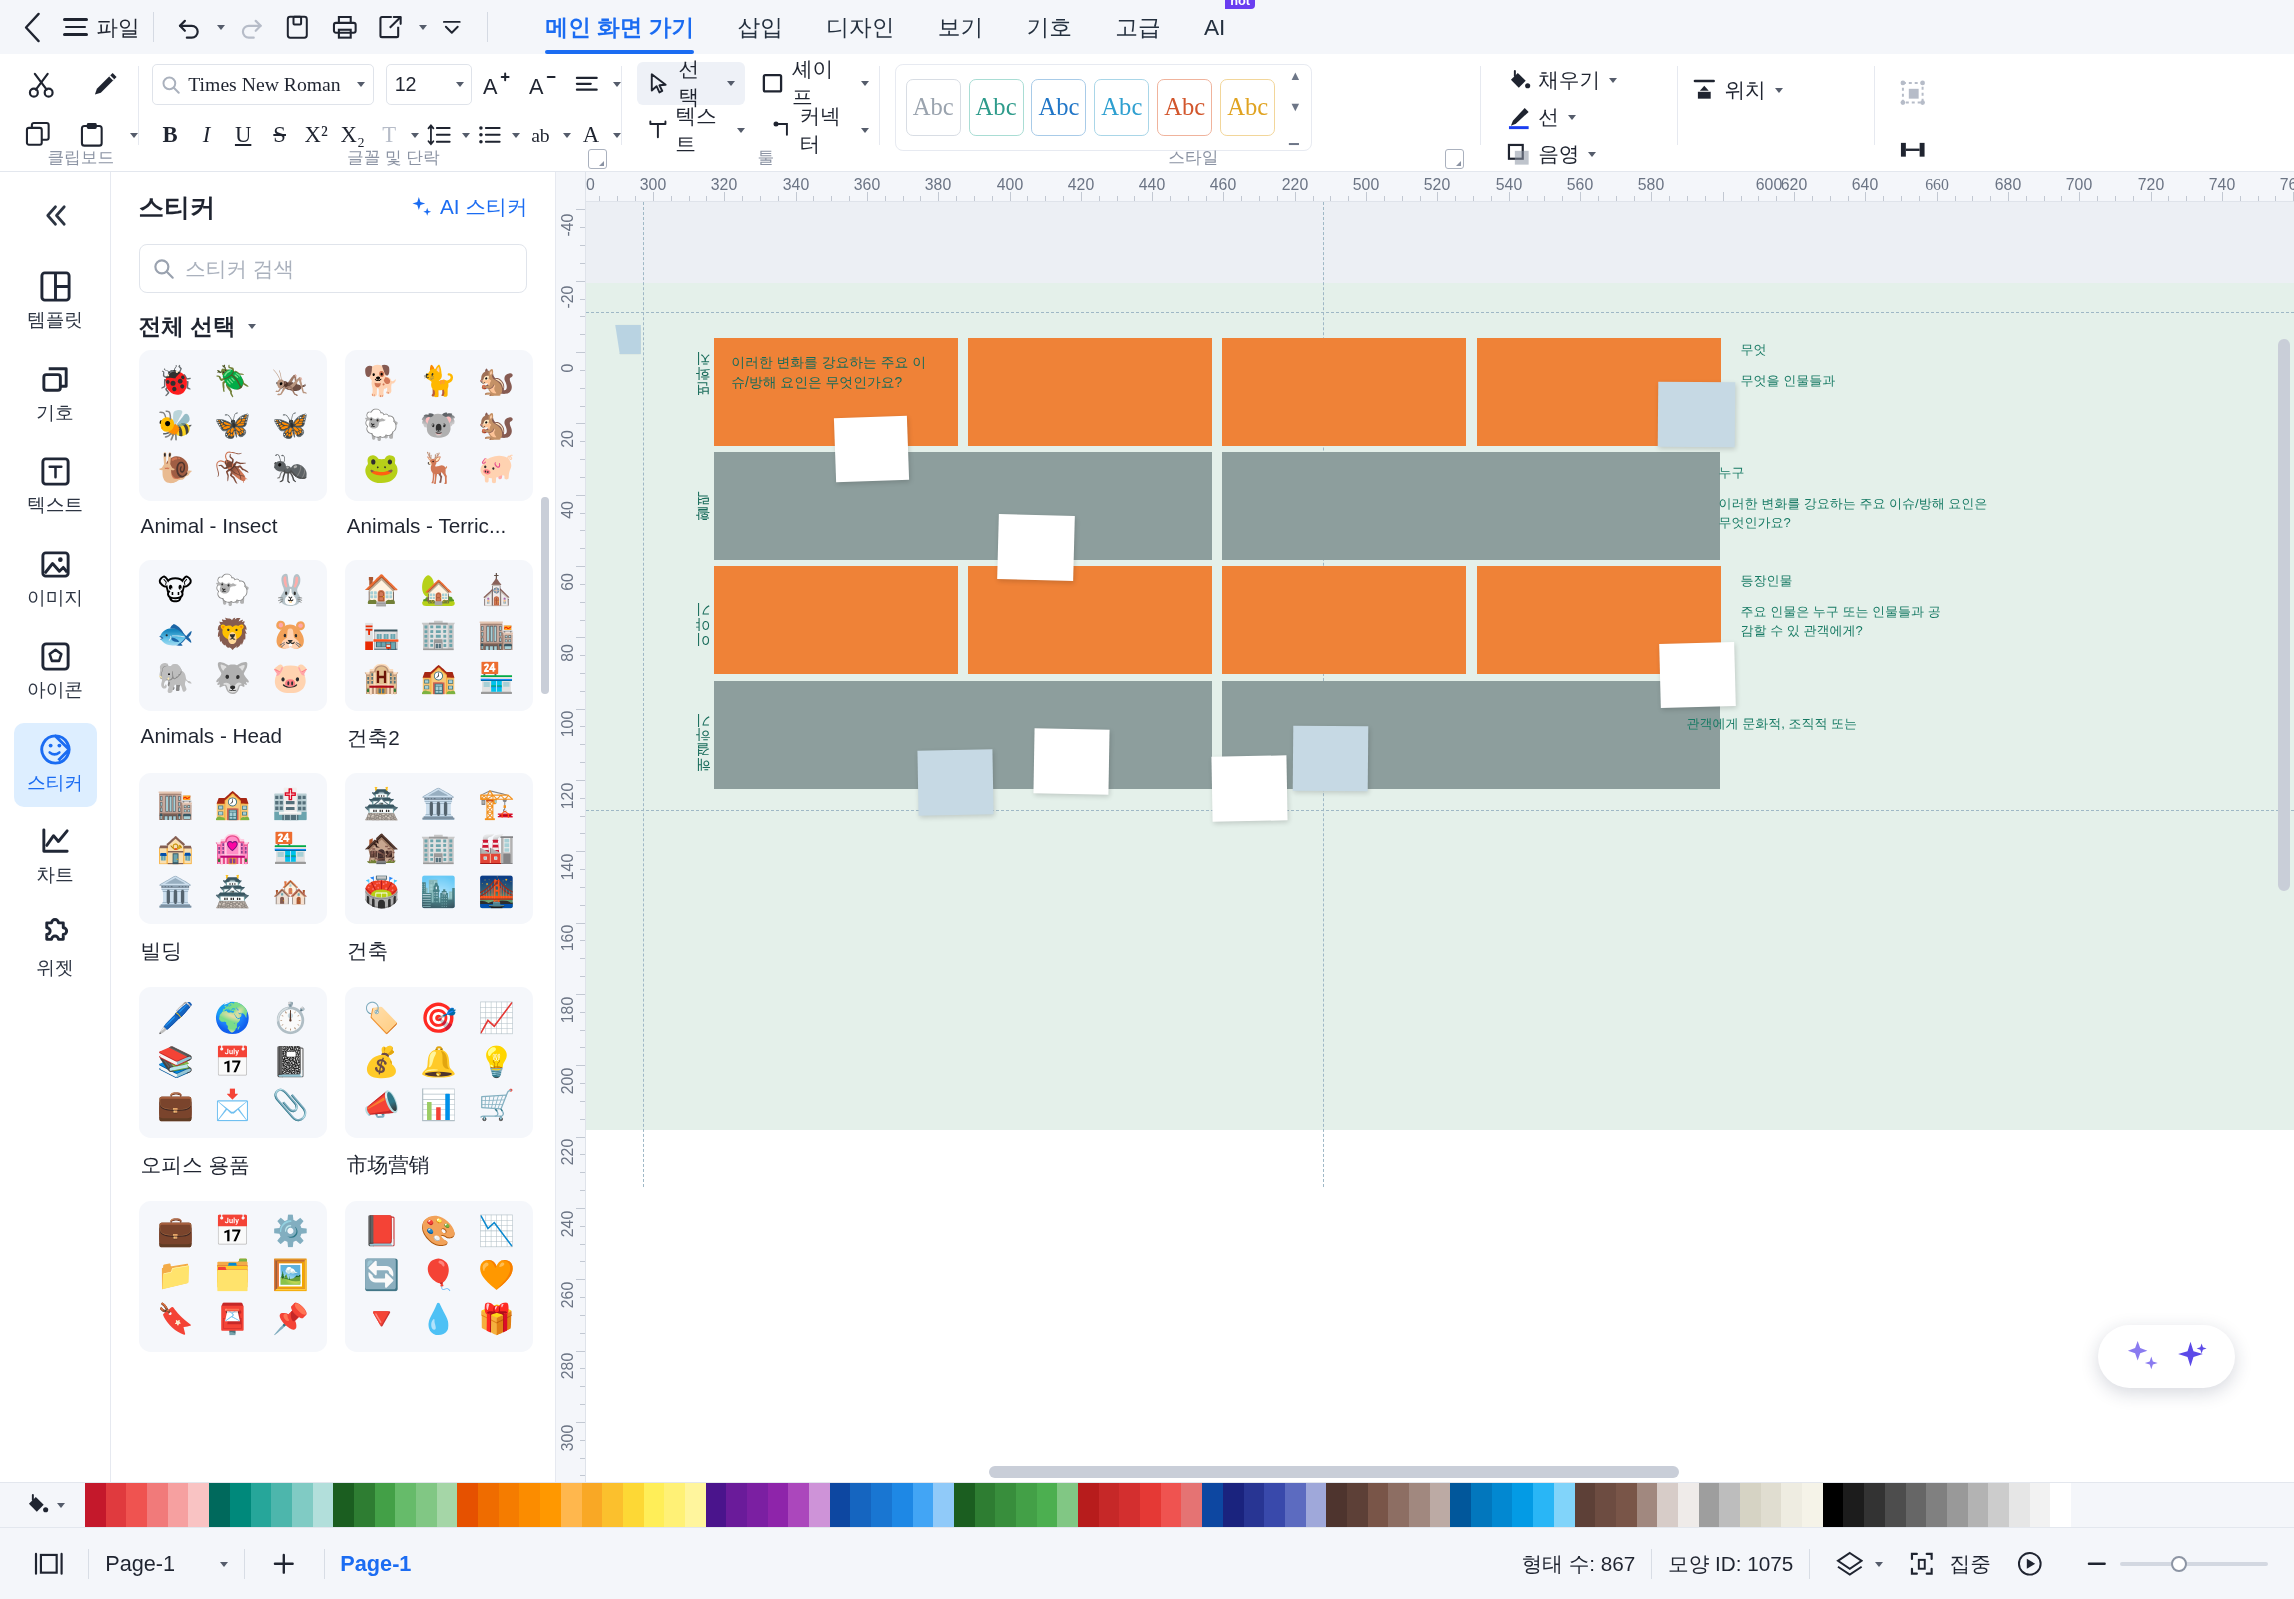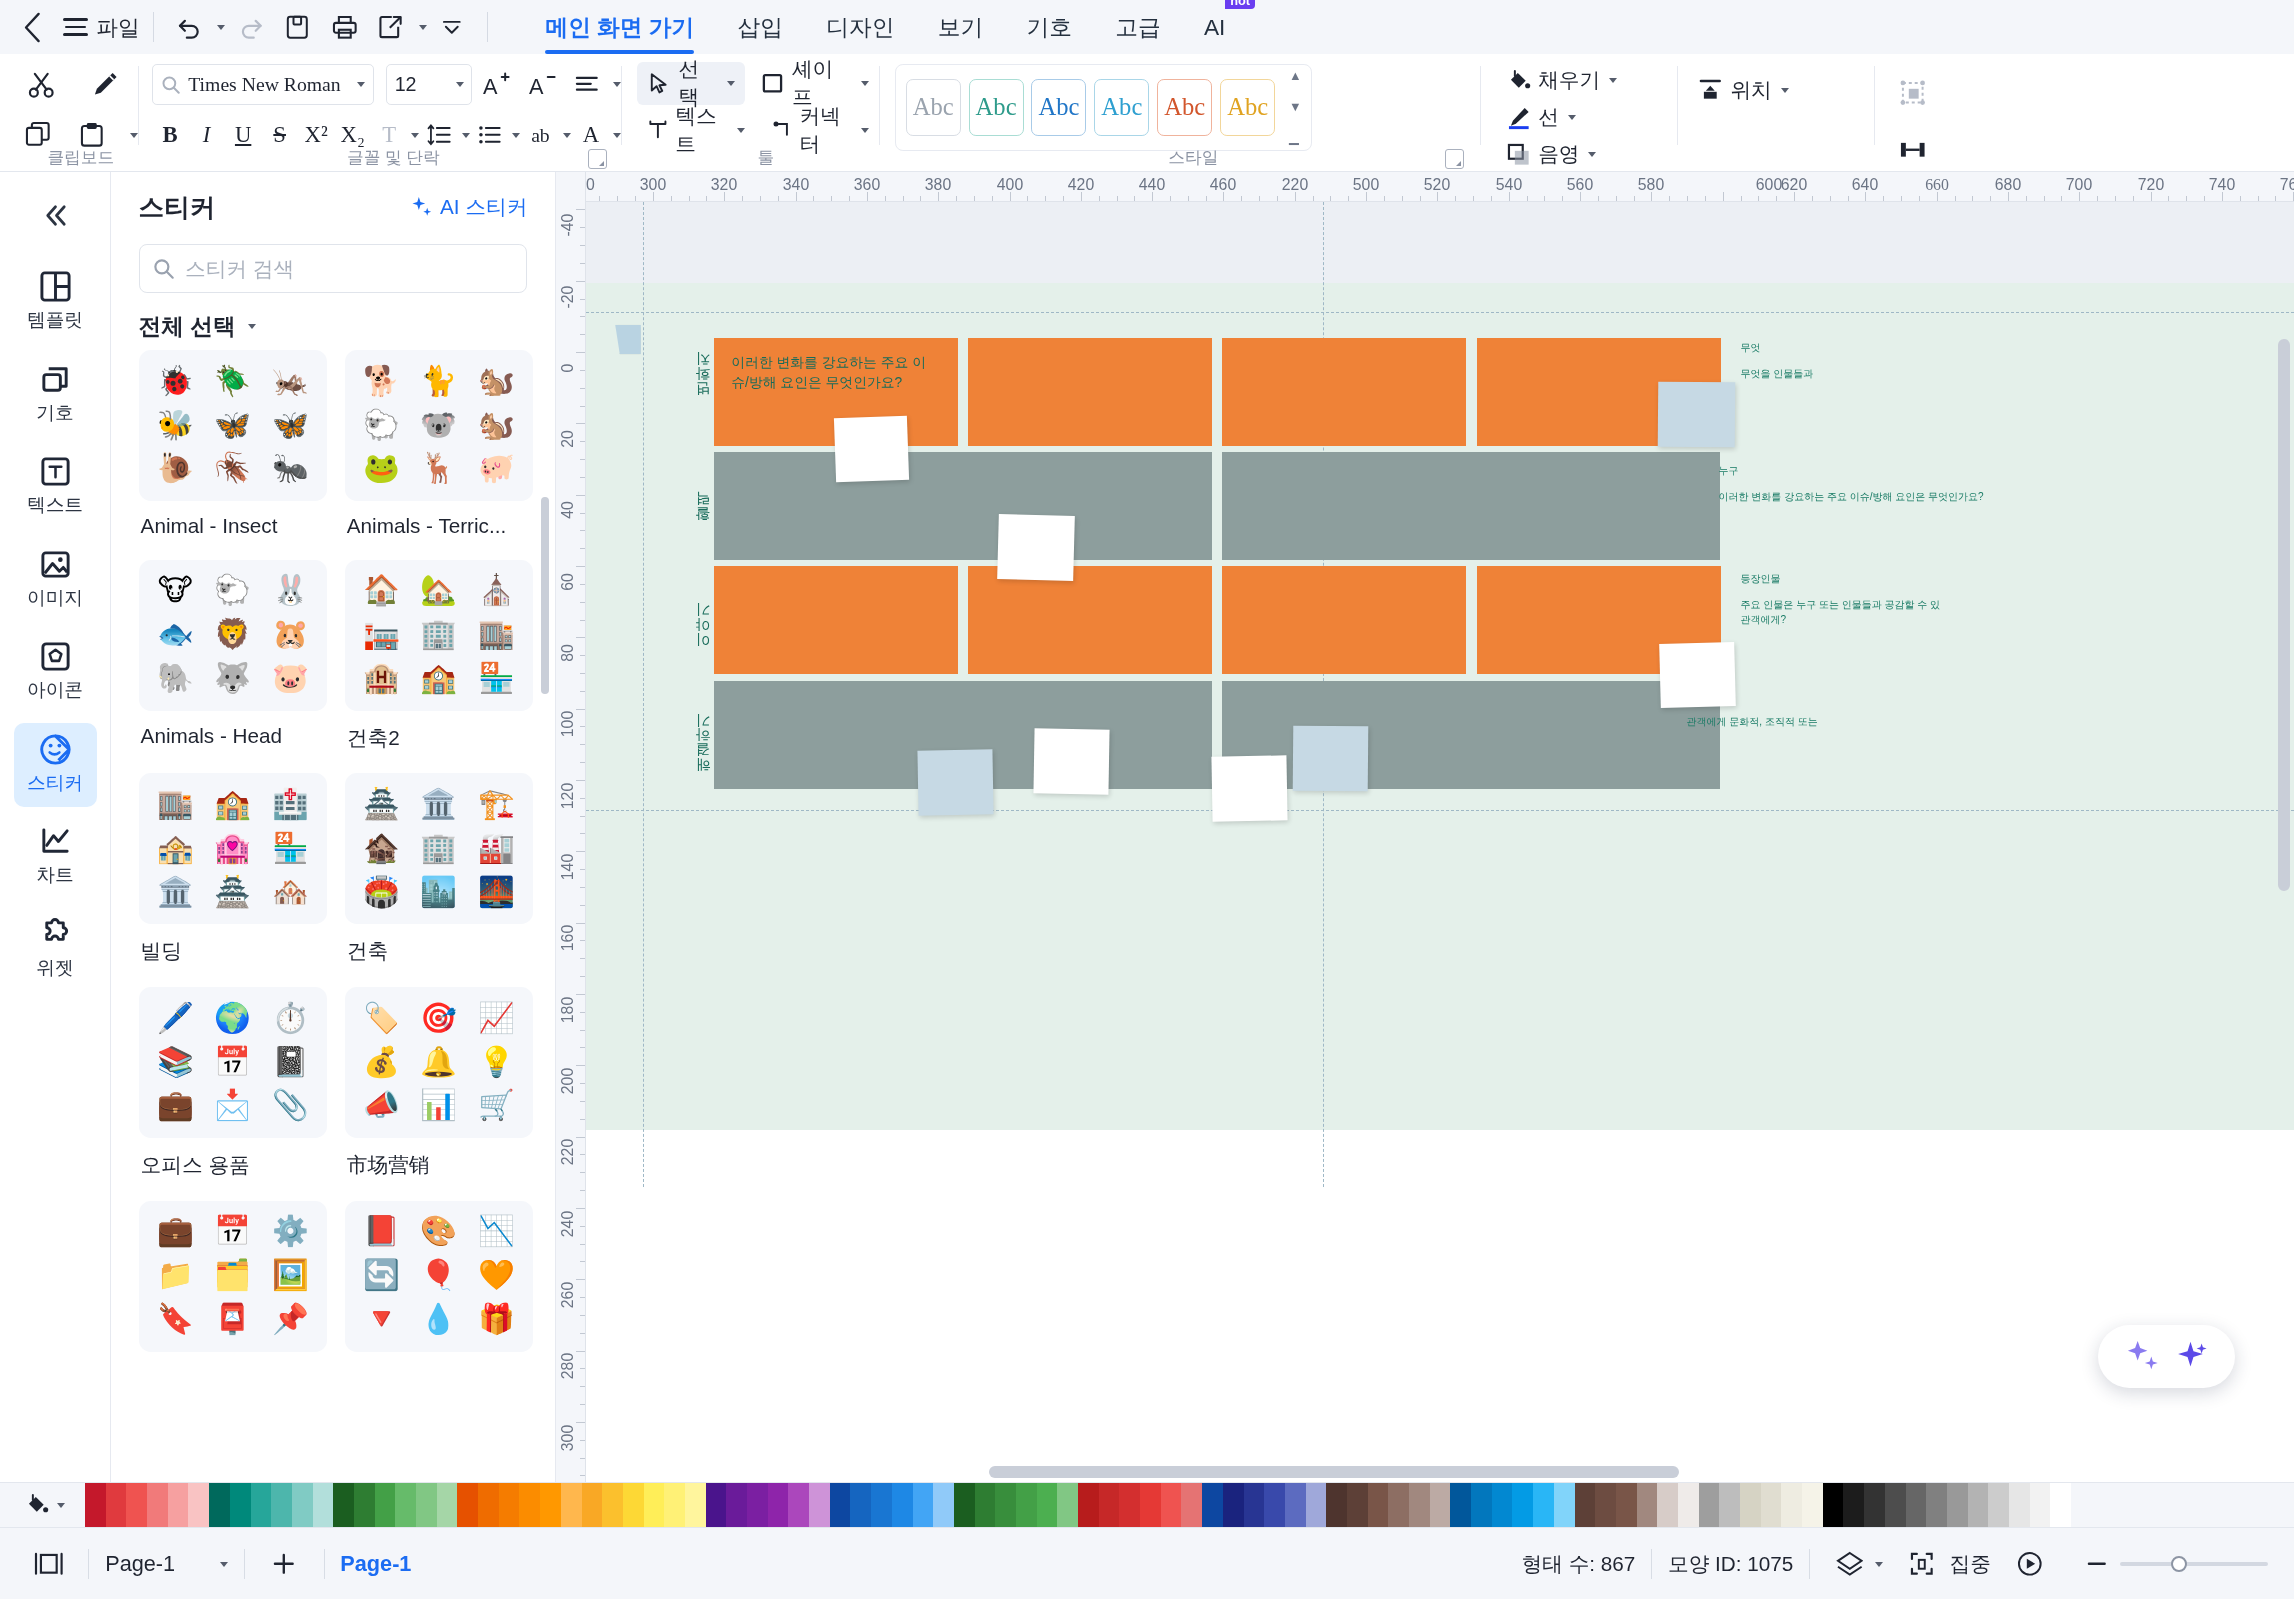--- a/index.html
+++ b/index.html
@@ -118,21 +118,21 @@
   }
   .spin { display: flex; flex-direction: column; justify-content: space-between; height: 75px; margin-left: 5.9px; }
   .spin div { cursor: pointer; color: #6d7687; font-size: 12.8px; line-height: 1; }
   .g-style .dlg { position: absolute; right: 15.8px; bottom: 2px; cursor: pointer; }
 
   
   .g-fill { width: 197px; padding-left: 15.8px; }
   .g-fill .toolbtn { height: 37px; font-size: 20.7px; }
 
   
-  .g-arr { width: 197px; padding-left: 10px; gap: 48px; }
+  .g-arr { width: 197px; padding-left: 4px; gap: 48px; }
   .g-arr .toolbtn { height: 37px; font-size: 20.7px; }
 
   
   .g-cut { width: 108px; padding-left: 15.8px; overflow: hidden; }
 
   .dlg-sq {
     width: 19.7px; height: 19.7px; border: 1.6px solid #aab1be; border-radius: 3px;
     position: relative;
   }
   .dlg-sq::after {
@@ -230,21 +230,21 @@
     position: absolute; display: flex; align-items: flex-start; padding: 15.8px 17.7px;
     font-size: 13.8px; line-height: 1.45; color: #176b5a;
   }
   .cell.orange { background: #ef8237; }
   .cell.gray { background: #8d9e9d; }
   .rowlabel {
     position: absolute; color: #176b5a; font-size: 14.8px;
     writing-mode: vertical-rl; transform: rotate(180deg);
     display: flex; align-items: center; justify-content: center;
   }
-  .annot { position: absolute; color: #177a64; font-size: 10px; line-height: 1.5; }
+  .annot { position: absolute; color: #177a64; font-size: 13px; line-height: 1.5; }
   .annot .a-title { margin-bottom: 11.8px; }
   .note {
     position: absolute; background: #ffffff;
     box-shadow: 1px 2px 4.9px rgba(0,0,0,0.16);
   }
   .note.blue { background: #c6d9e4; }
 
   .ai-fab {
     position: absolute; right: 59px; bottom: 94px; display: flex; align-items: center; gap: 9.9px;
     background: #fff; border-radius: 39px; padding: 11.8px 25.6px;

